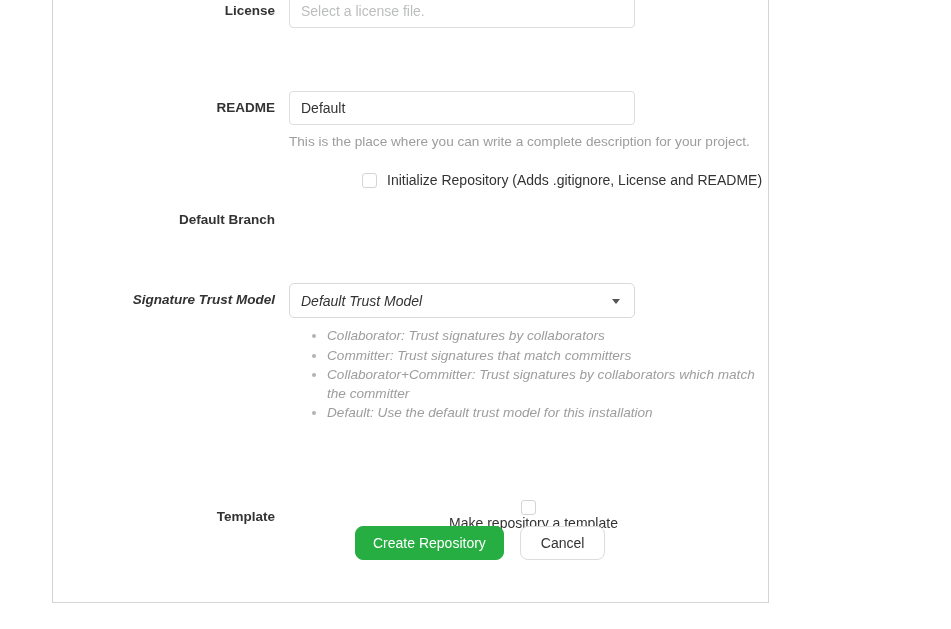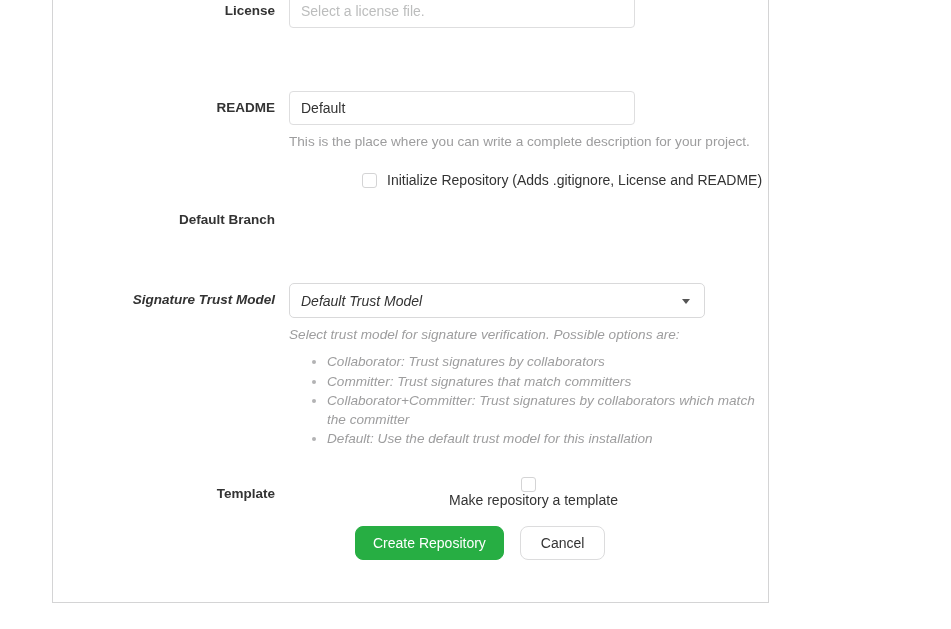--- a/index.html
+++ b/index.html
@@ -83,21 +83,21 @@
     line-height: 32px;
   }
   .text-input::placeholder {
     color: #bcbdbd;
     opacity: 1;
   }
 
   
   .dropdown {
     position: relative;
-    width: 416px;
+    width: 346px;
     height: 35px;
     box-sizing: border-box;
     border: 1px solid #d9d9da;
     border-radius: 5px;
     background: #ffffff;
     display: flex;
     align-items: center;
     padding: 0 11px;
     cursor: pointer;
   }
@@ -199,21 +199,21 @@
     color: #333333;
     padding: 0 20px;
     border: 1px solid #dcdcdd;
     margin-left: 16px;
   }
   .row-license        { position: absolute; left: 0;    top: 34px;  width: 100%; }
   .row-readme         { position: absolute; left: 0;    top: 131px; width: 100%; }
   .row-initialize     { position: absolute; left: 309px; top: 212px; }
   .row-branch         { position: absolute; left: 0;    top: 243px; width: 100%; }
   .row-trust          { position: absolute; left: 0;    top: 323px; width: 100%; font-style: italic; }
-  .row-template       { position: absolute; left: 0;    top: 517px; width: 100%; justify-content: center; }
+  .row-template       { position: absolute; left: 0;    top: 540px; width: 100%; justify-content: center; }
   .row-buttons        { position: absolute; left: 302px; top: 555px; }
 </style>
 </head>
 <body>
 
 <div id="viewport">
 
   <div class="card">
     <div class="card-inner">
 
@@ -241,21 +241,20 @@
         <div class="field-label">Default Branch</div>
       </div>
 
       <div class="field row-trust">
         <div class="field-label">Signature Trust Model</div>
         <div class="field-control">
           <div class="dropdown">
             <span class="dropdown-value">Default Trust Model</span>
             <span class="dropdown-caret"></span>
           </div>
-          <div class="help">Select trust model for signature verification. Possible options are:</div>
           <ul class="bullets">
             <li>Collaborator: Trust signatures by collaborators</li>
             <li>Committer: Trust signatures that match committers</li>
             <li>Collaborator+Committer: Trust signatures by collaborators which match the committer</li>
             <li>Default: Use the default trust model for this installation</li>
           </ul>
         </div>
       </div>
 
       <div class="field row-template">

